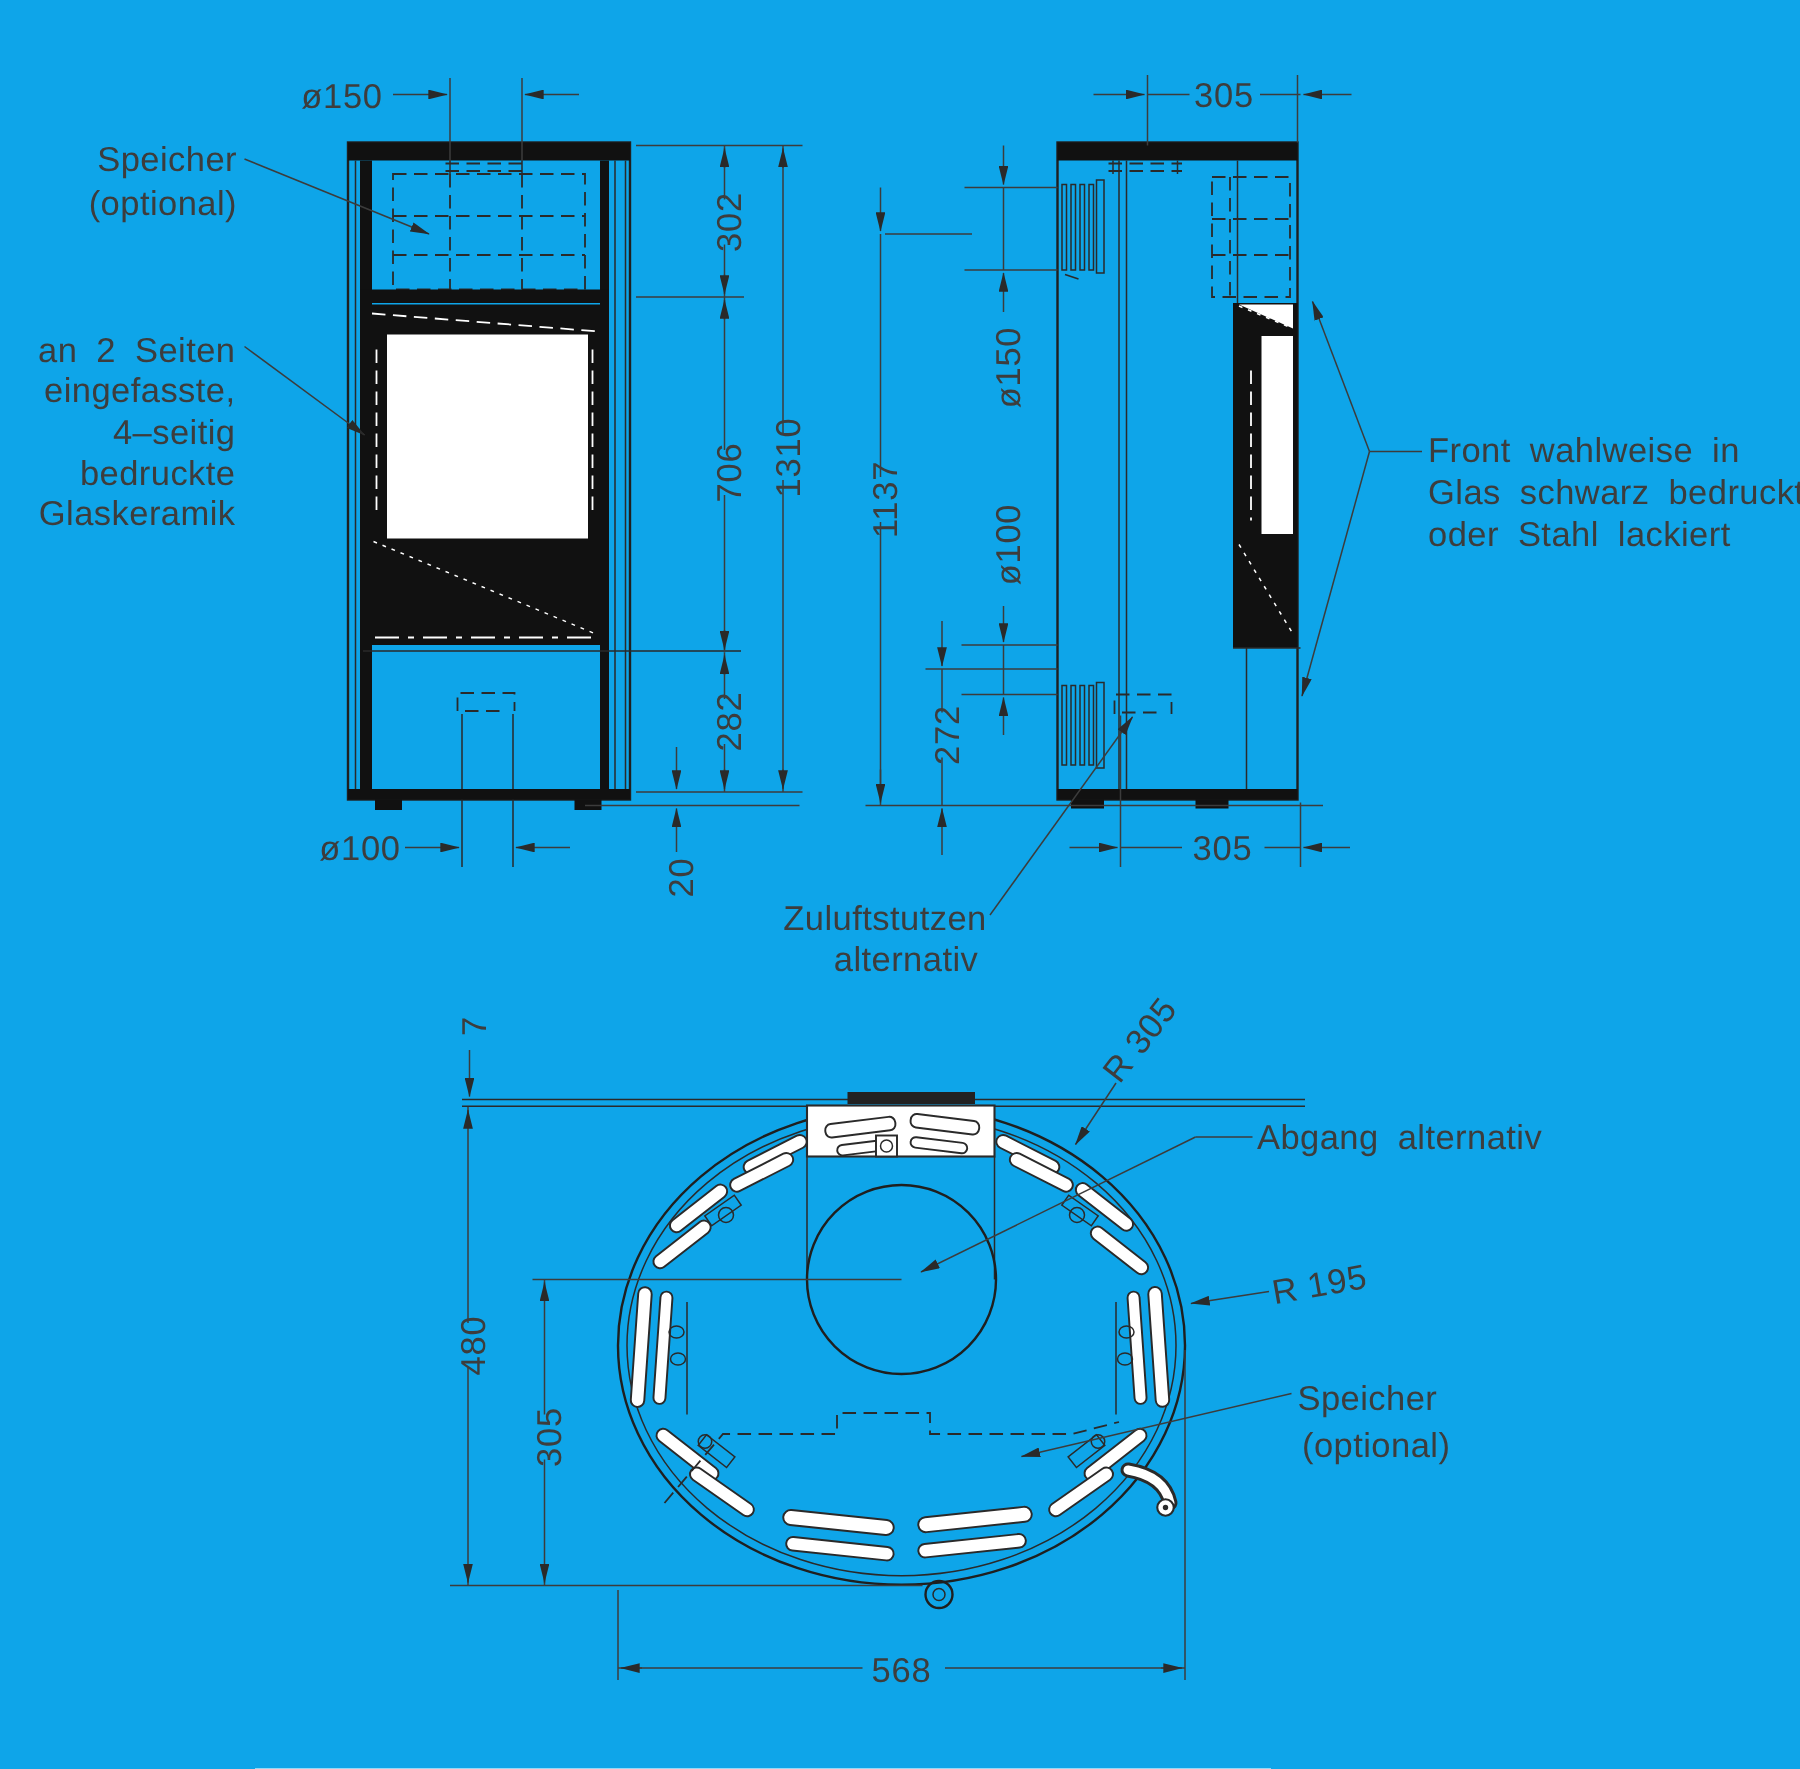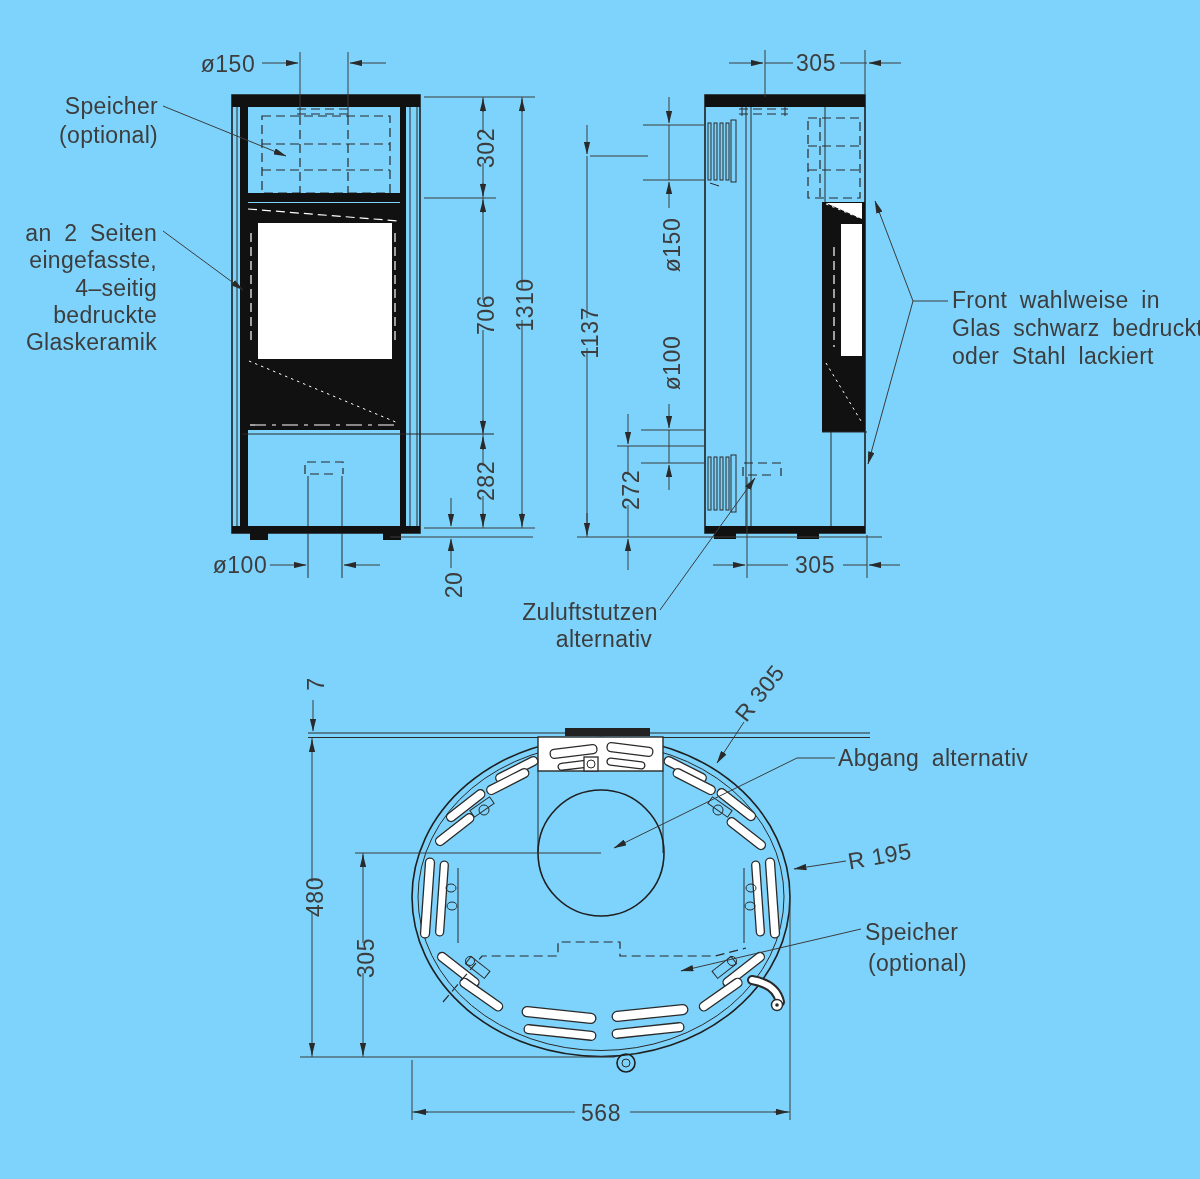--- a/index.html
+++ b/index.html
@@ -1,16 +1,16 @@
 <!DOCTYPE html>
 <html><head>
 <meta charset="utf-8">
 <style>
   html,body{margin:0;padding:0;background:#ffffff;}
-  .stage{width:1200px;height:1179px;position:relative;background:#7dd3fc;}
+  .stage{width:1200px;height:1179px;position:relative;background:#0ea5e9;}
   svg{display:block;}
   text{font-family:"Liberation Sans", sans-serif;fill:#3d3d3d;}
   .dim{font-size:23px;letter-spacing:0.5px;}
   .lbl{font-size:23px;letter-spacing:0.3px;word-spacing:6px;}
   .obj{stroke:#1f1f1f;fill:none;stroke-width:1.6;}
   .thin{stroke:#2a2a2a;fill:none;stroke-width:1;}
   .dimln{stroke:#3c3c3c;fill:none;stroke-width:1;}
   .hid{stroke:#2a2a2a;fill:none;stroke-width:1.2;stroke-dasharray:9 5;}
   .hidw{stroke:#ffffff;fill:none;stroke-width:1.2;stroke-dasharray:9 5;}
   .dotw{stroke:#ffffff;fill:none;stroke-width:1;stroke-dasharray:2.5 4;}

